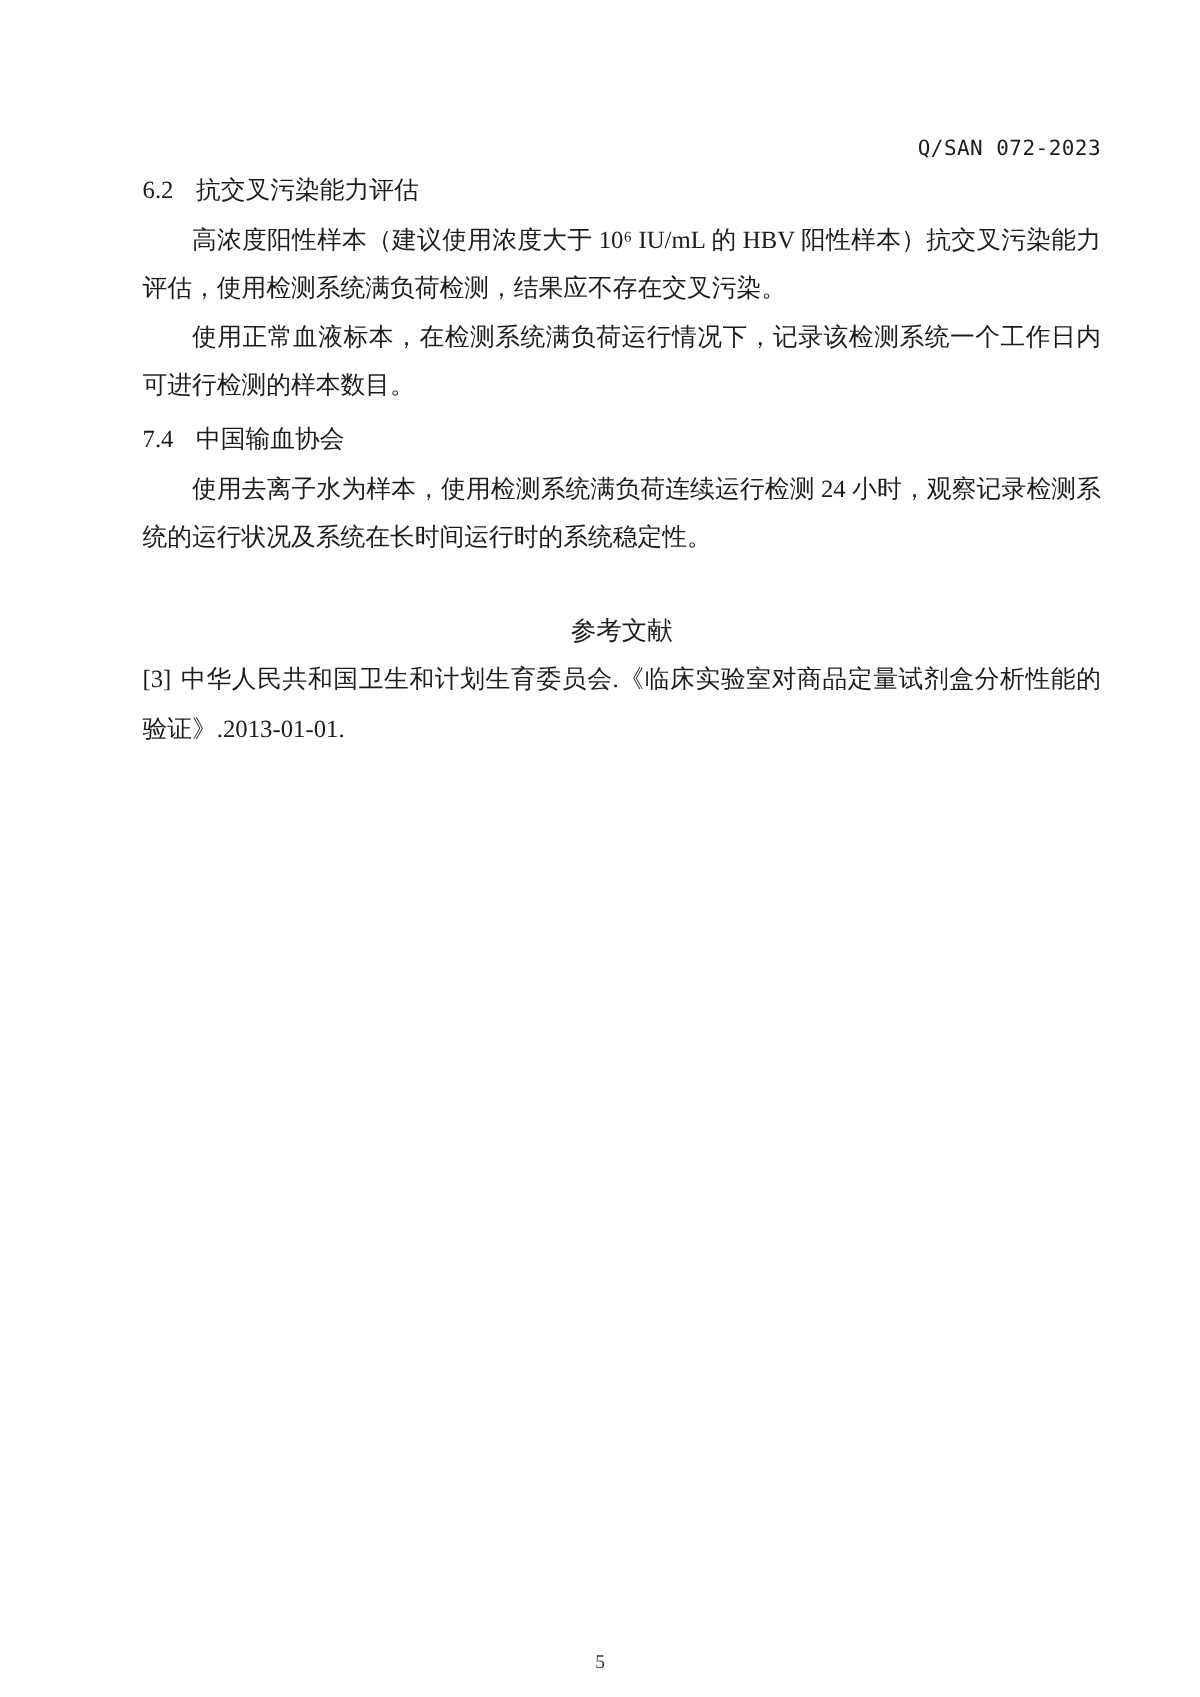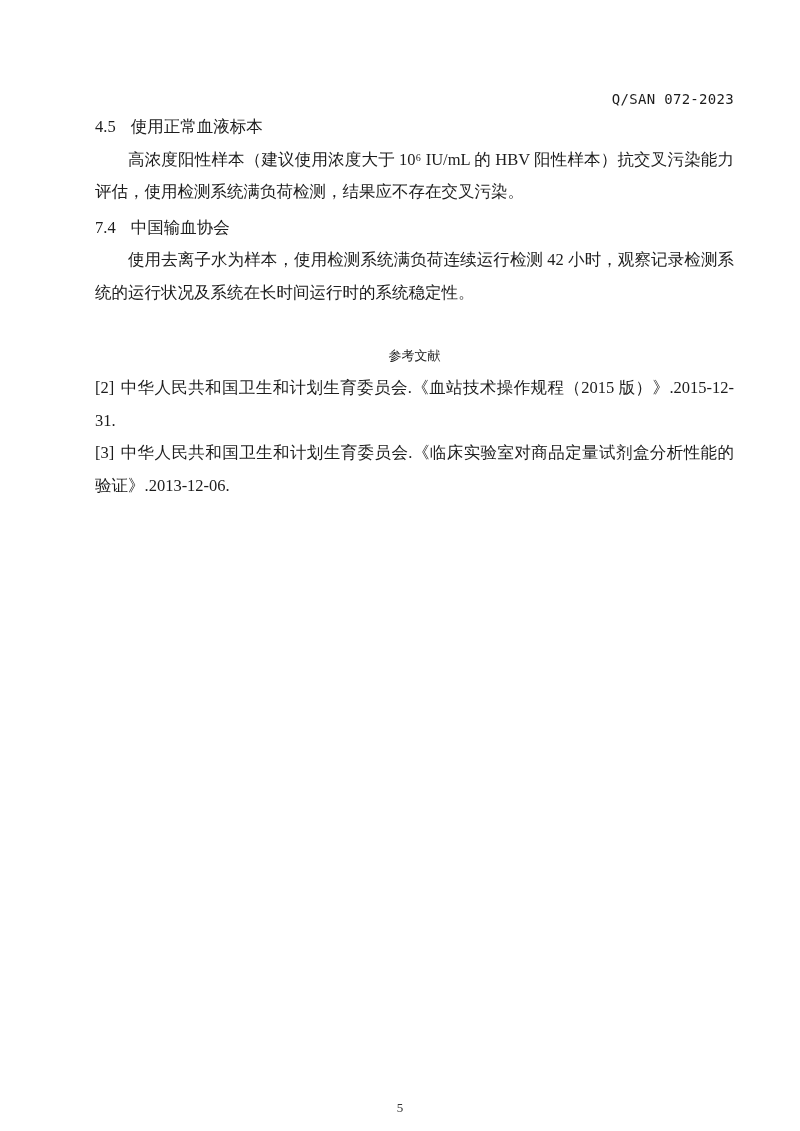--- a/index.html
+++ b/index.html
@@ -44,21 +44,21 @@
   }
   .para {
     margin: 0;
     text-indent: 2em;
     text-align: justify;
   }
   .ref-heading {
     margin: 0;
     margin-top: 30px;
     text-align: center;
-    font-size: 13px;
+    font-size: 17px;
     font-weight: normal;
     line-height: 32.6px;
   }
   .ref-item {
     margin: 0;
     text-align: justify;
   }
   .ref-item .ref-label {
     display: inline;
     margin-right: 6px;
@@ -78,36 +78,34 @@
 <body>
 
 <div class="page">
   <div class="content">
 
     <div class="doc-code">Q/SAN 072-2023</div>
 
     <div class="body-text">
 
       <h2 class="section-heading">
-        <span class="sec-num">4.5</span><span>使用正常血液标本</span>
+        <span class="sec-num">6.2</span><span>抗交叉污染能力评估</span>
       </h2>
       <p class="para">高浓度阳性样本（建议使用浓度大于 10⁶ IU/mL 的 HBV 阳性样本）抗交叉污染能力评估，使用检测系统满负荷检测，结果应不存在交叉污染。</p>
 
+      <p class="para">使用正常血液标本，在检测系统满负荷运行情况下，记录该检测系统一个工作日内可进行检测的样本数目。</p>
 
       <h2 class="section-heading">
         <span class="sec-num">7.4</span><span>中国输血协会</span>
       </h2>
-      <p class="para">使用去离子水为样本，使用检测系统满负荷连续运行检测 42 小时，观察记录检测系统的运行状况及系统在长时间运行时的系统稳定性。</p>
+      <p class="para">使用去离子水为样本，使用检测系统满负荷连续运行检测 24 小时，观察记录检测系统的运行状况及系统在长时间运行时的系统稳定性。</p>
 
       <h2 class="ref-heading">参考文献</h2>
 
       <p class="ref-item">
-        <span class="ref-label">[2]</span><span>中华人民共和国卫生和计划生育委员会.《血站技术操作规程（2015 版）》.2015-12-31.</span>
-      </p>
-      <p class="ref-item">
-        <span class="ref-label">[3]</span><span>中华人民共和国卫生和计划生育委员会.《临床实验室对商品定量试剂盒分析性能的验证》.2013-12-06.</span>
+        <span class="ref-label">[3]</span><span>中华人民共和国卫生和计划生育委员会.《临床实验室对商品定量试剂盒分析性能的验证》.2013-01-01.</span>
       </p>
 
     </div>
   </div>
 
   <div class="page-number">5</div>
 </div>
 
 </body></html>

